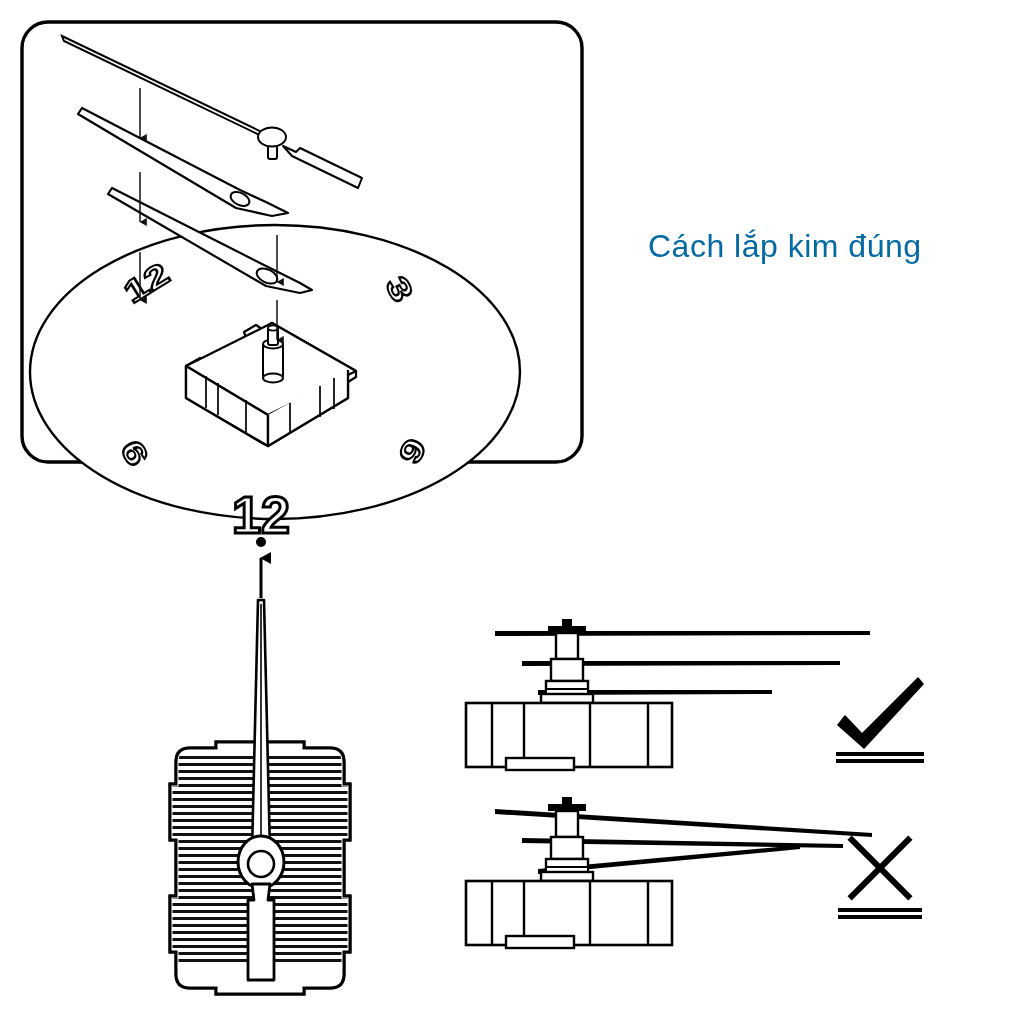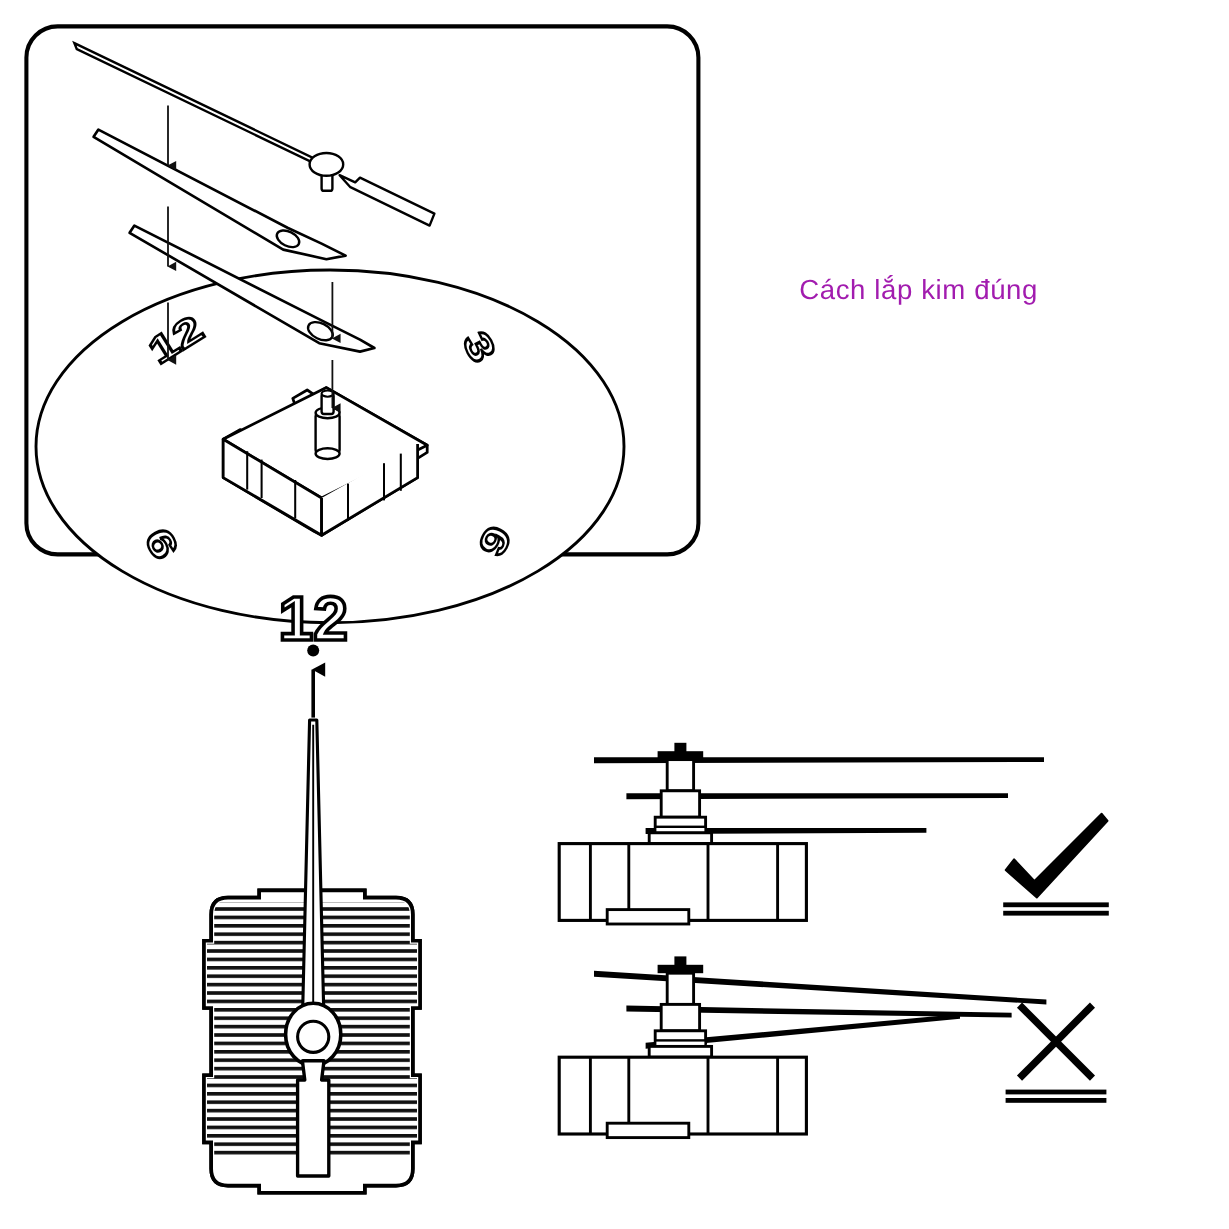--- a/index.html
+++ b/index.html
@@ -22,26 +22,26 @@
     height: 1024px;
   }
   .stage {
     position: absolute;
     left: 0; top: 0;
     width: 1024px;
     height: 1024px;
   }
   .caption-text {
     position: absolute;
-    left: 666px;
+    left: 648px;
     top: 229px;
-    font-size: 23px;
+    font-size: 32px;
     line-height: 1.1;
     letter-spacing: 0.5px;
-    color: #a21caf;
+    color: #0369a1;
     white-space: nowrap;
     font-family: "Liberation Sans", sans-serif;
   }
 </style>
 </head>
 <body>
 
 <div id="root">
 
   <svg class="stage" viewBox="0 0 1024 1024" width="1024" height="1024" xmlns="http://www.w3.org/2000/svg">

